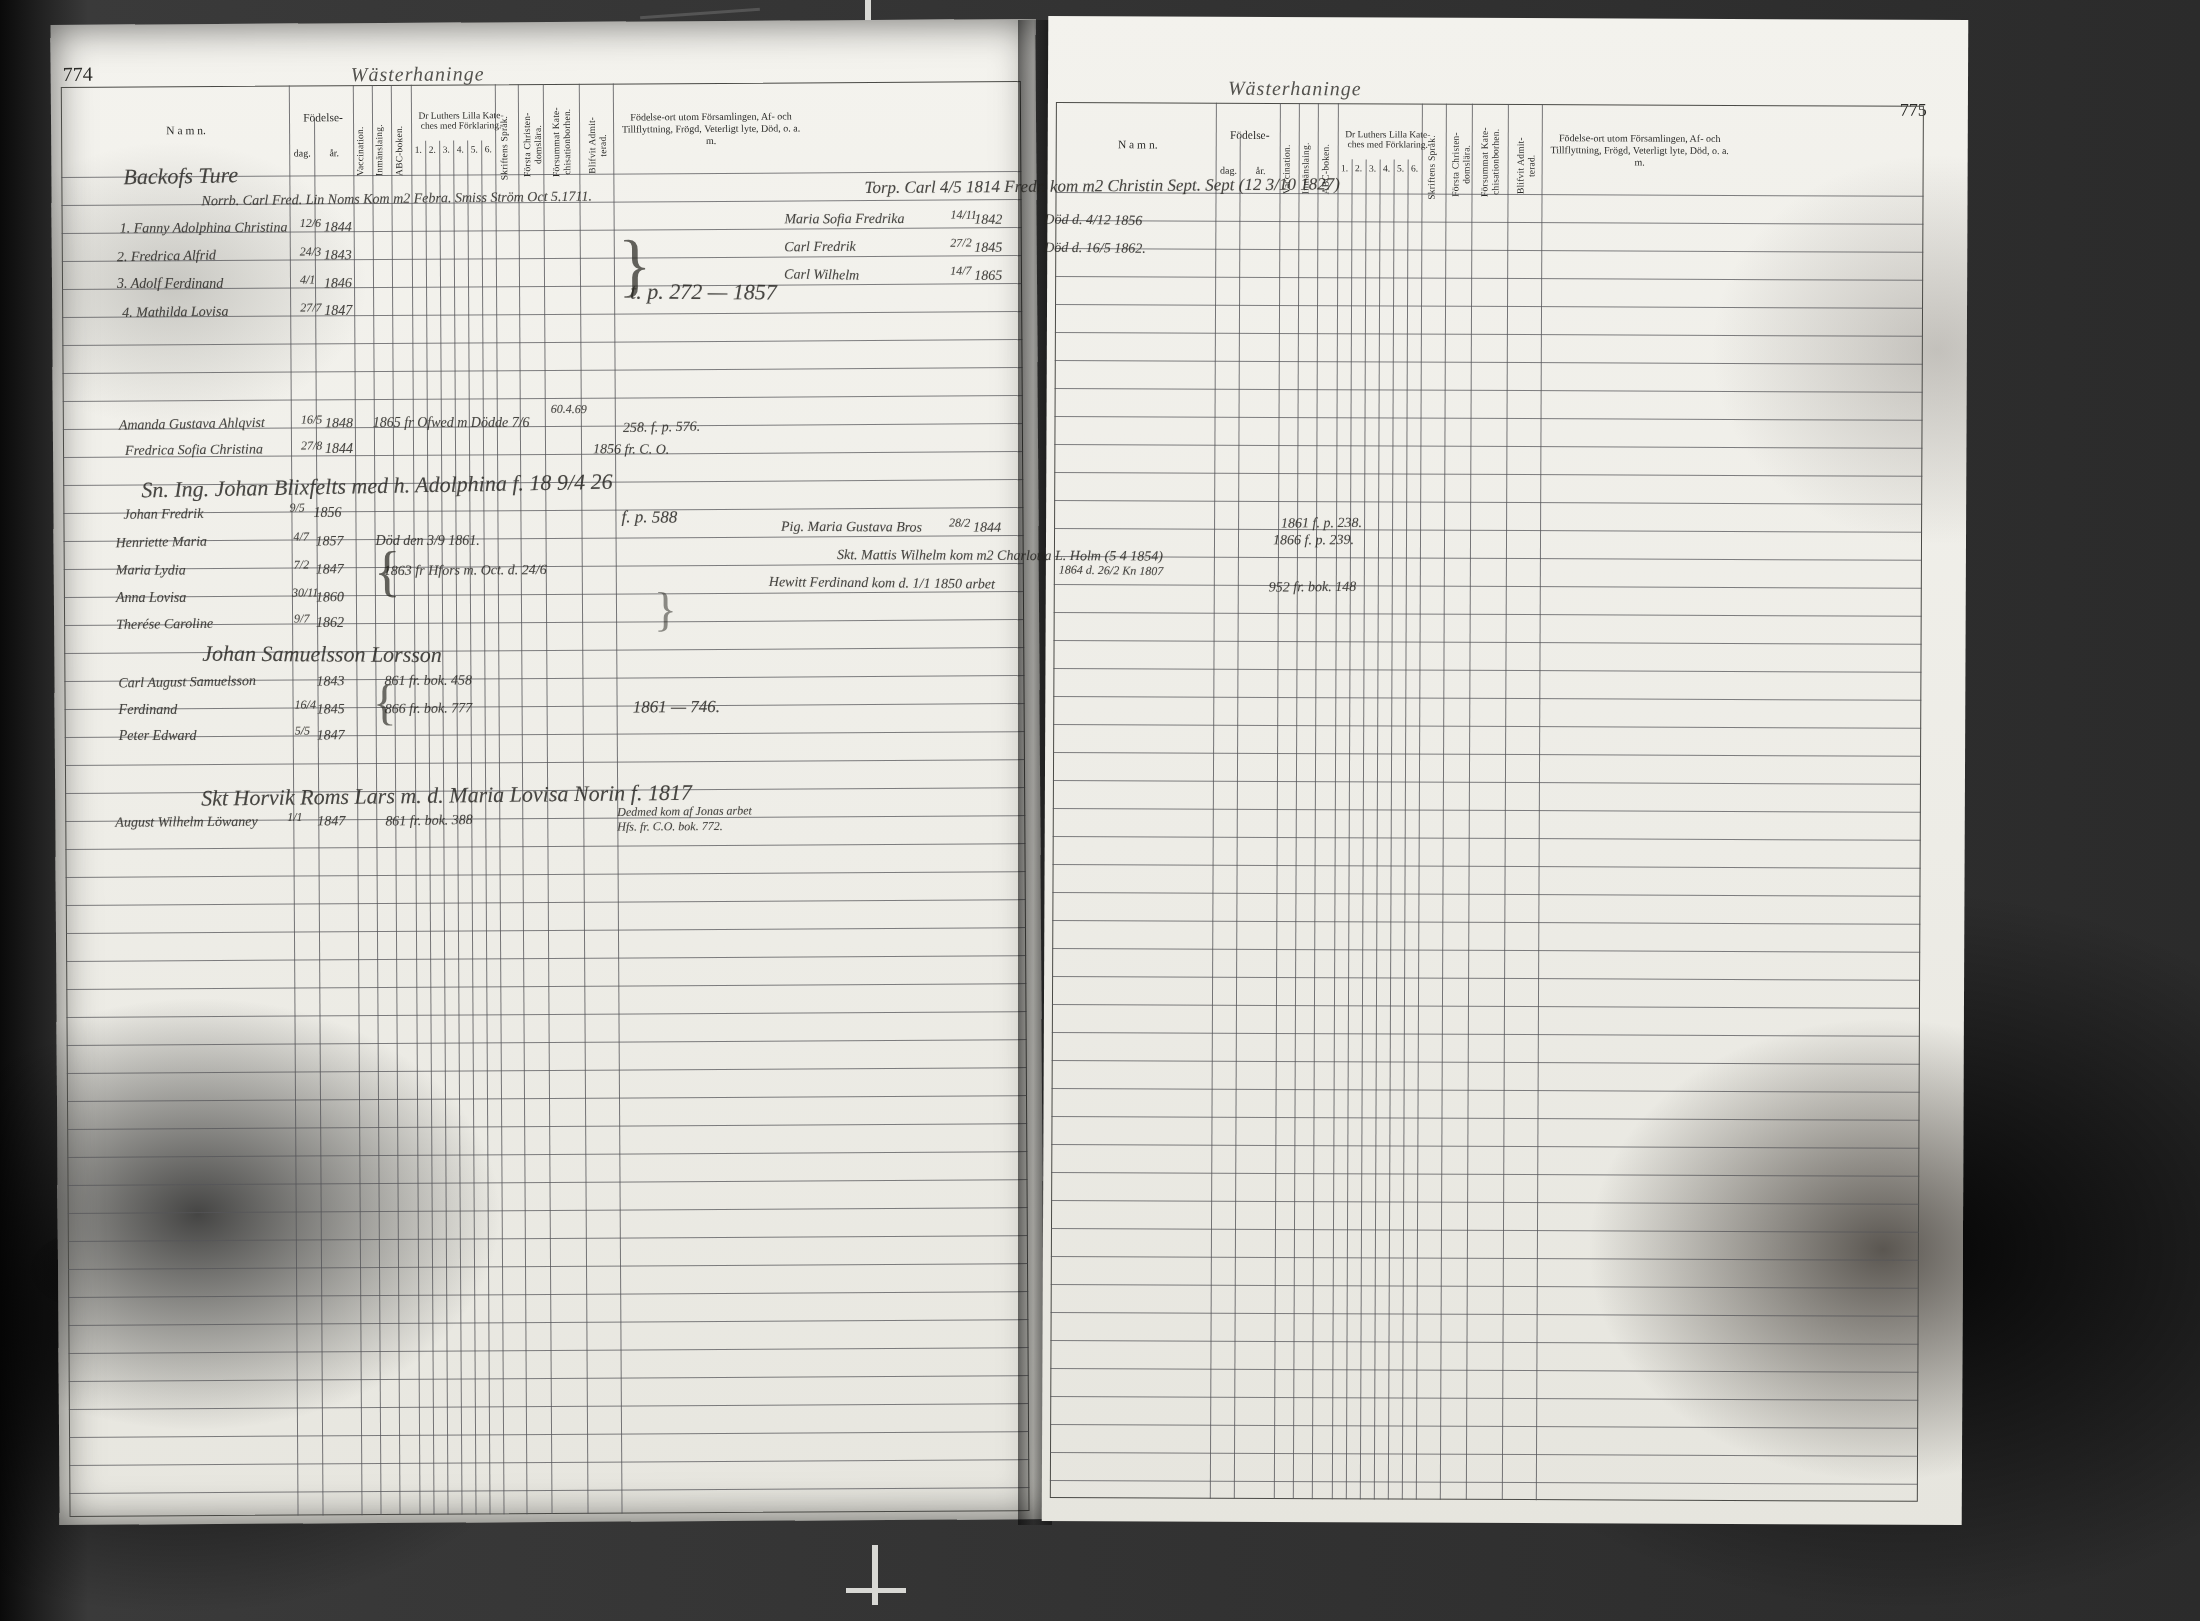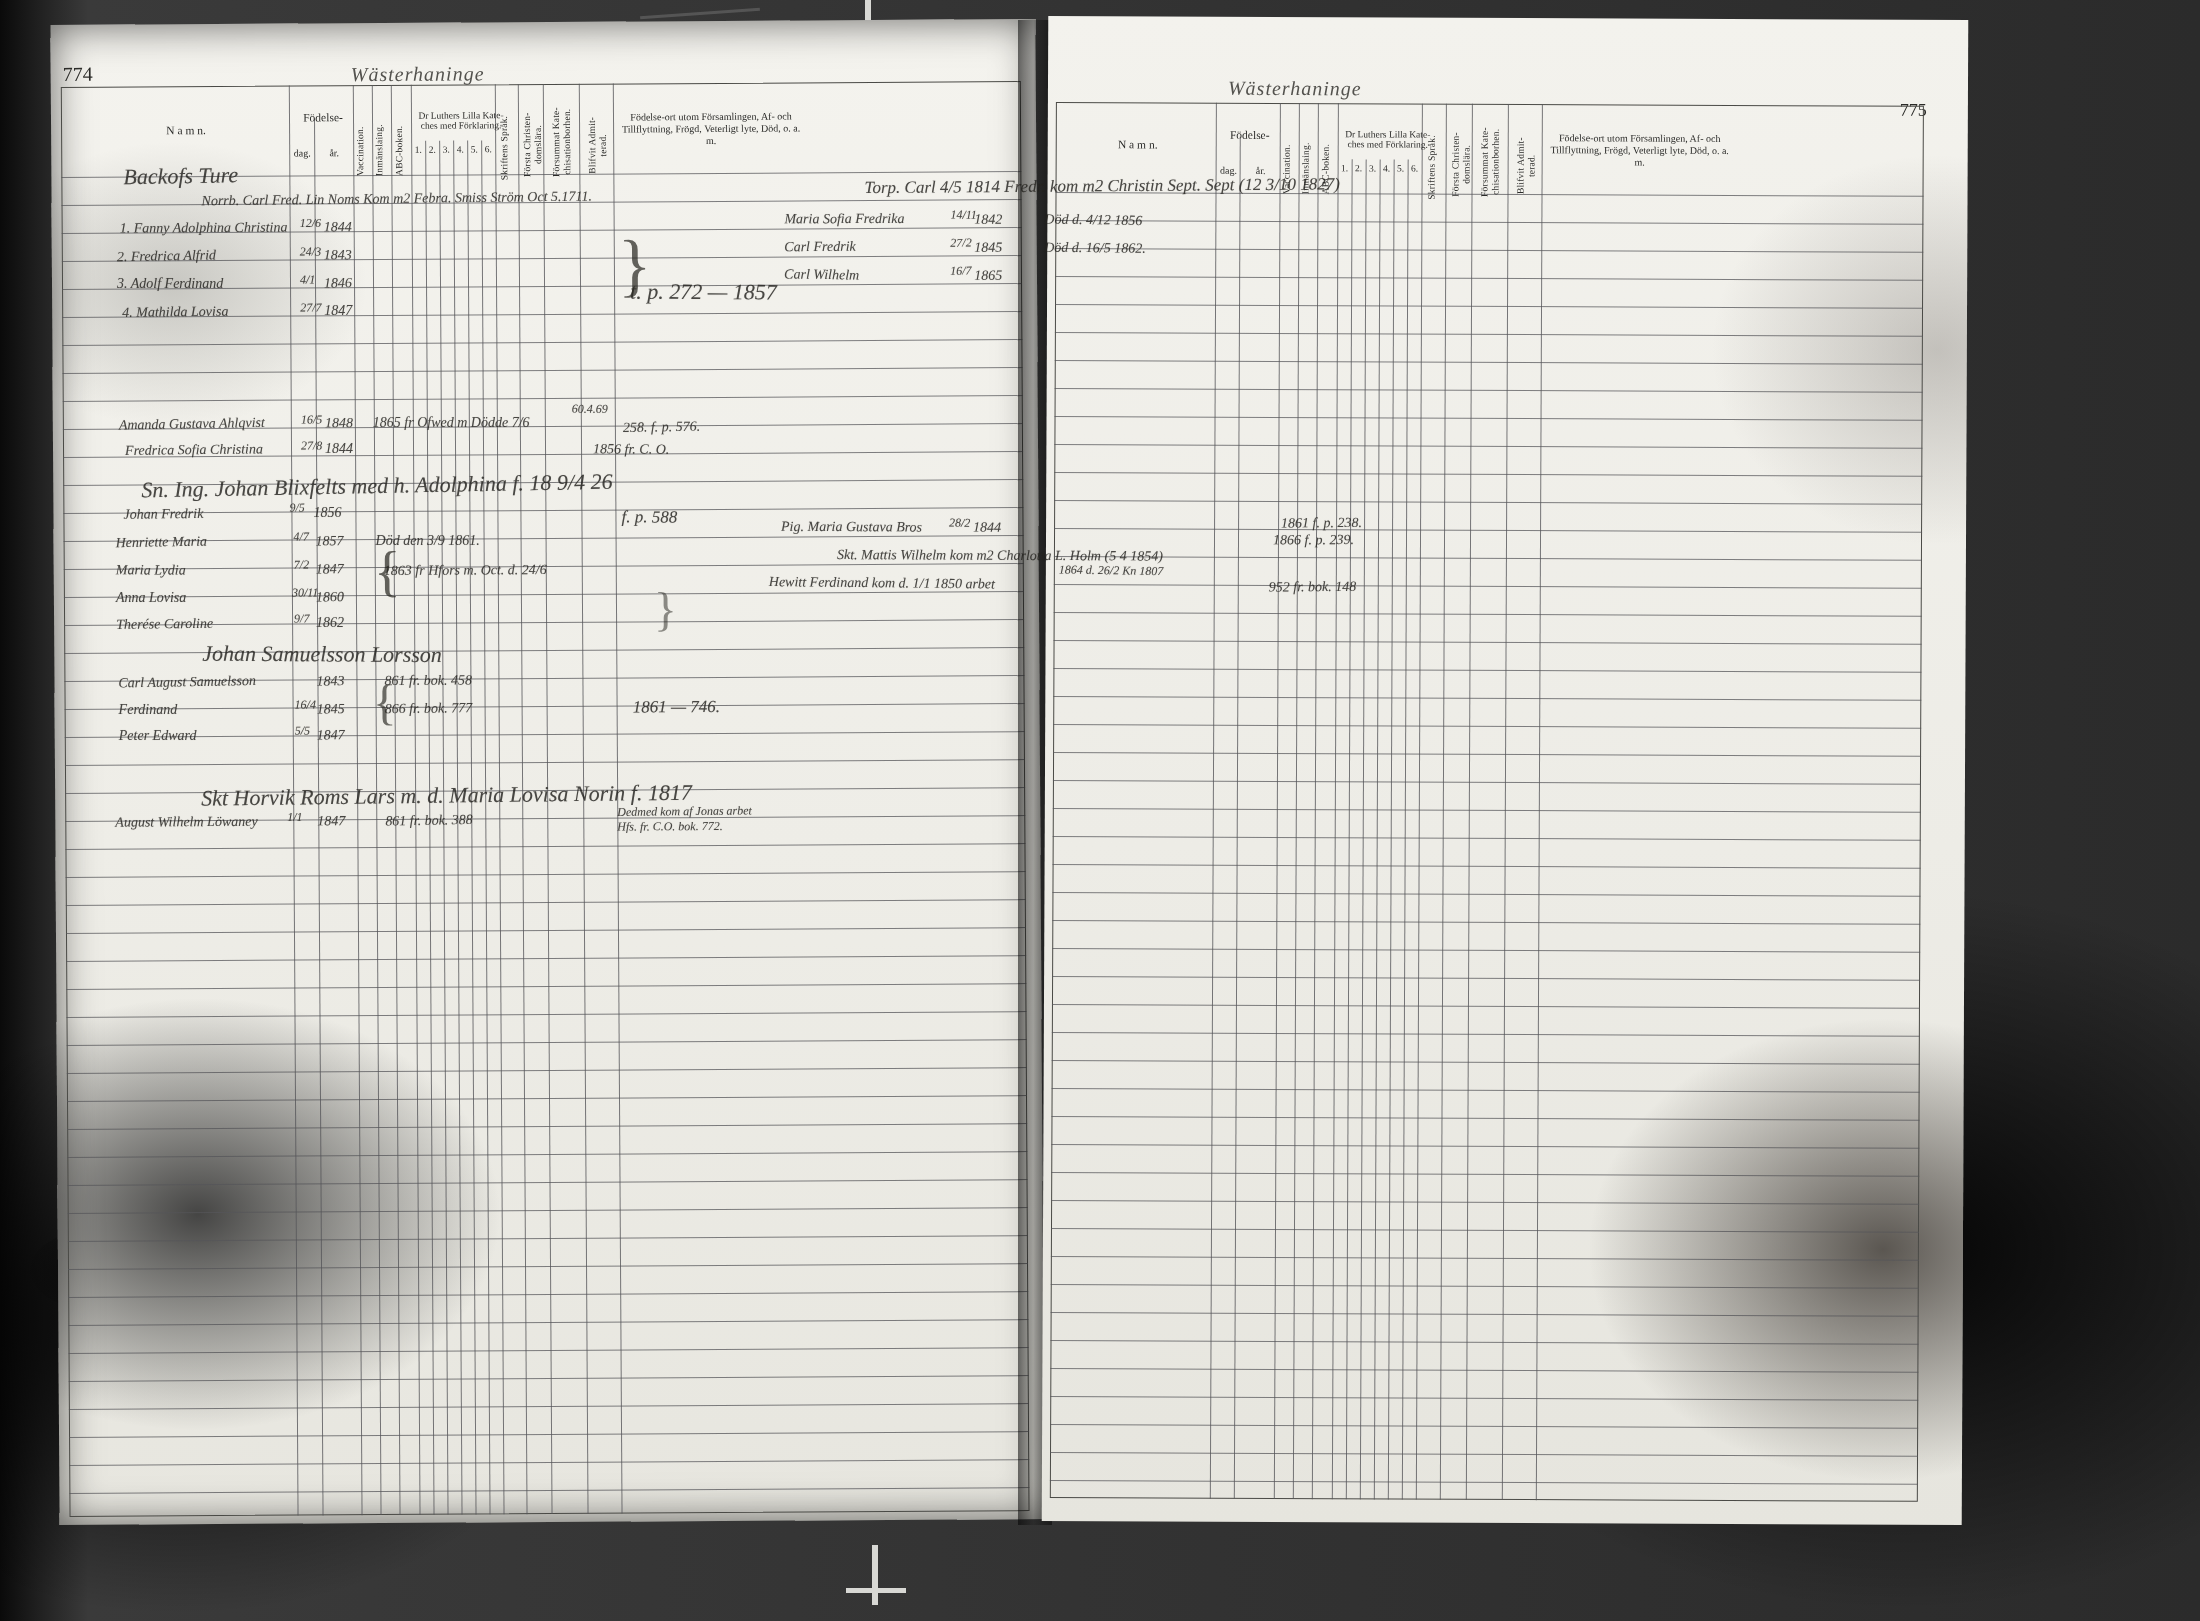--- a/index.html
+++ b/index.html
@@ -172,21 +172,21 @@
         <div class="hw xs" style="left: 248px; top: 249px; transform: rotate(0.7deg);">4/1</div>
         <div class="hw sm" style="left: 272px; top: 252px; transform: rotate(-0.7deg);">1846</div>
         <div class="hw sm" style="left: 70px; top: 280px; transform: rotate(-0.35deg);">4. Mathilda Lovisa</div>
         <div class="hw xs" style="left: 248px; top: 277px; transform: rotate(0deg);">27/7</div>
         <div class="hw sm" style="left: 272px; top: 280px; transform: rotate(0.35deg);">1847</div>
         <div class="hw lg" style="left: 578px; top: 258px; transform: rotate(0.7deg);">t. p. 272 — 1857</div>
         <div class="hw sm" style="left: 66px; top: 392px; transform: rotate(-0.7deg);">Amanda Gustava Ahlqvist</div>
         <div class="hw xs" style="left: 248px; top: 389px; transform: rotate(-0.35deg);">16/5</div>
         <div class="hw sm" style="left: 272px; top: 392px; transform: rotate(0deg);">1848</div>
         <div class="hw sm" style="left: 320px; top: 392px; transform: rotate(0.35deg);">1865 fr Ofwed m Dödde 7/6</div>
-        <div class="hw xs" style="left: 498px; top: 380px; transform: rotate(0.7deg); margin-left: 21px;">60.4.69</div>
+        <div class="hw xs" style="left: 498px; top: 380px; transform: rotate(0.7deg);">60.4.69</div>
         <div class="hw sm" style="left: 570px; top: 398px; transform: rotate(-0.7deg);">258. f. p. 576.</div>
         <div class="hw sm" style="left: 72px; top: 418px; transform: rotate(-0.35deg);">Fredrica Sofia Christina</div>
         <div class="hw xs" style="left: 248px; top: 415px; transform: rotate(0deg);">27/8</div>
         <div class="hw sm" style="left: 272px; top: 418px; transform: rotate(0.35deg);">1844</div>
         <div class="hw sm" style="left: 540px; top: 420px; transform: rotate(0.7deg);">1856 fr. C. O.</div>
         <div class="hw lg" style="left: 88px; top: 450px; transform: rotate(-0.7deg);">Sn. Ing. Johan Blixfelts med h. Adolphina f. 18 9/4 26</div>
         <div class="hw sm" style="left: 70px; top: 482px; transform: rotate(-0.35deg);">Johan Fredrik</div>
         <div class="hw xs" style="left: 236px; top: 477px; transform: rotate(0deg);">9/5</div>
         <div class="hw sm" style="left: 260px; top: 482px; transform: rotate(0.35deg);">1856</div>
         <div class="hw md" style="left: 568px; top: 486px; transform: rotate(0.7deg);">f. p. 588</div>
@@ -329,21 +329,21 @@
         <div class="hw md" style="left: -183px; top: 160px; transform: rotate(-0.7deg);">Torp. Carl 4/5 1814 Fredr. kom m2 Christin Sept. Sept (12 3/10 1827)</div>
         <div class="hw sm" style="left: -263px; top: 196px; transform: rotate(-0.35deg);">Maria Sofia Fredrika</div>
         <div class="hw xs" style="left: -97px; top: 192px; transform: rotate(0deg);">14/11</div>
         <div class="hw sm" style="left: -73px; top: 196px; transform: rotate(0.35deg);">1842</div>
         <div class="hw sm" style="left: -3px; top: 196px; transform: rotate(0.7deg);">Död d. 4/12 1856</div>
         <div class="hw sm" style="left: -263px; top: 224px; transform: rotate(-0.7deg);">Carl Fredrik</div>
         <div class="hw xs" style="left: -97px; top: 220px; transform: rotate(-0.35deg);">27/2</div>
         <div class="hw sm" style="left: -73px; top: 224px; transform: rotate(0deg);">1845</div>
         <div class="hw sm" style="left: -3px; top: 224px; transform: rotate(0.35deg);">Död d. 16/5 1862.</div>
         <div class="hw sm" style="left: -263px; top: 252px; transform: rotate(0.7deg);">Carl Wilhelm</div>
-        <div class="hw xs" style="left: -97px; top: 248px; transform: rotate(-0.7deg);">16/7</div>
+        <div class="hw xs" style="left: -97px; top: 248px; transform: rotate(-0.7deg);">14/7</div>
         <div class="hw sm" style="left: -73px; top: 252px; transform: rotate(-0.35deg);">1865</div>
         <div class="hw sm" style="left: -265px; top: 504px; transform: rotate(0deg);">Pig. Maria Gustava Bros</div>
         <div class="hw xs" style="left: -97px; top: 500px; transform: rotate(0.35deg);">28/2</div>
         <div class="hw sm" style="left: -73px; top: 504px; transform: rotate(0.7deg);">1844</div>
         <div class="hw sm" style="left: 235px; top: 498px; transform: rotate(-0.7deg);">1861 f. p. 238.</div>
         <div class="hw sm" style="left: 227px; top: 515px; transform: rotate(-0.35deg);">1866 f. p. 239.</div>
         <div class="hw sm" style="left: -209px; top: 532px; transform: rotate(0deg);">Skt. Mattis Wilhelm kom m2 Charlotta L. Holm (5 4 1854)</div>
         <div class="hw sm" style="left: -277px; top: 560px; transform: rotate(0.35deg);">Hewitt Ferdinand kom d. 1/1 1850 arbet</div>
         <div class="hw xs" style="left: 13px; top: 547px; transform: rotate(0.7deg);">1864 d. 26/2 Kn 1807</div>
         <div class="hw sm" style="left: 223px; top: 562px; transform: rotate(-0.7deg);">952 fr. bok. 148</div>

